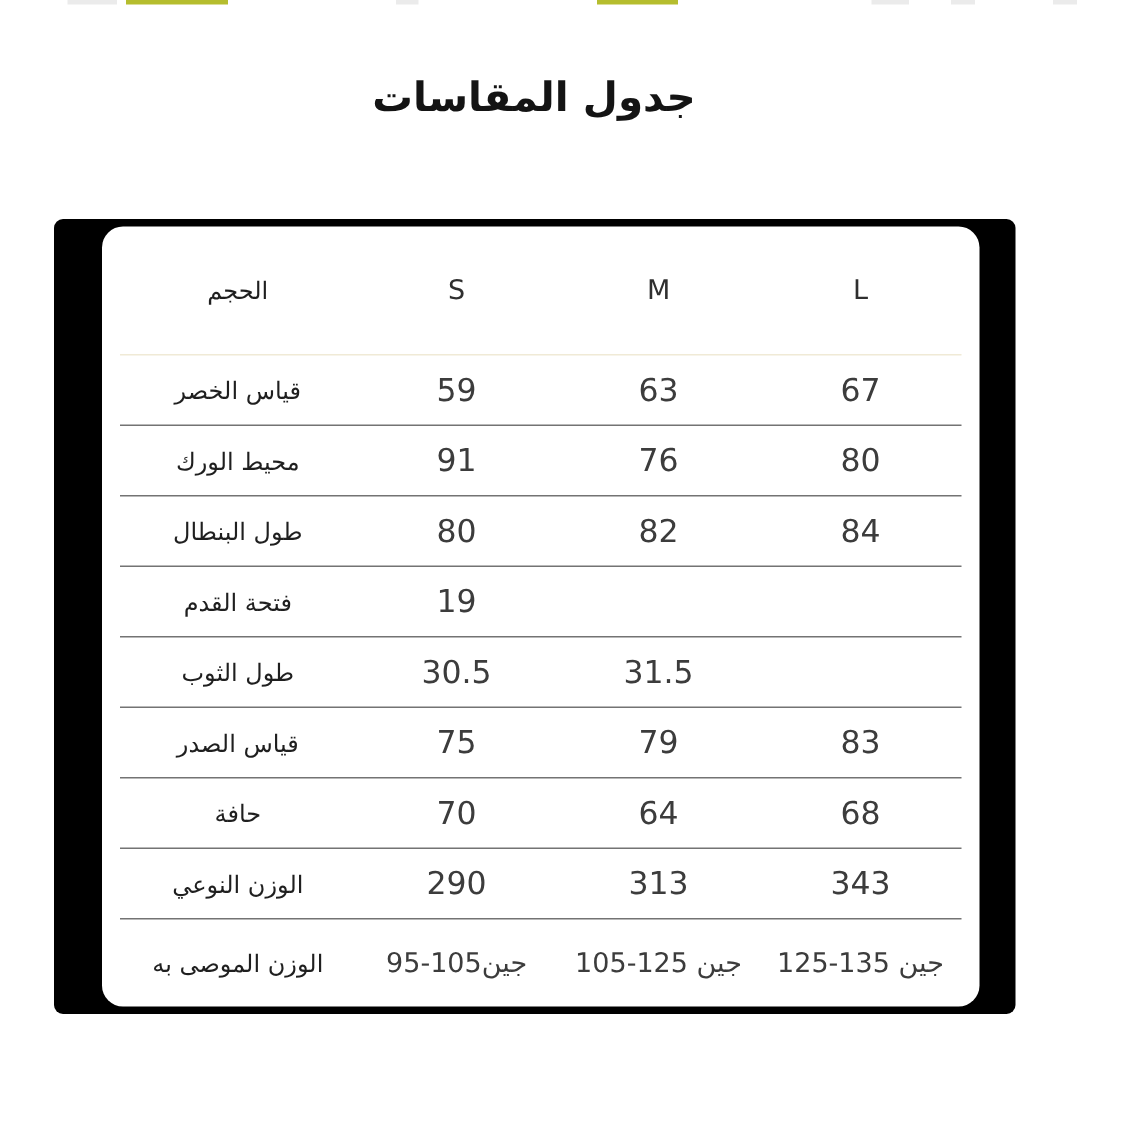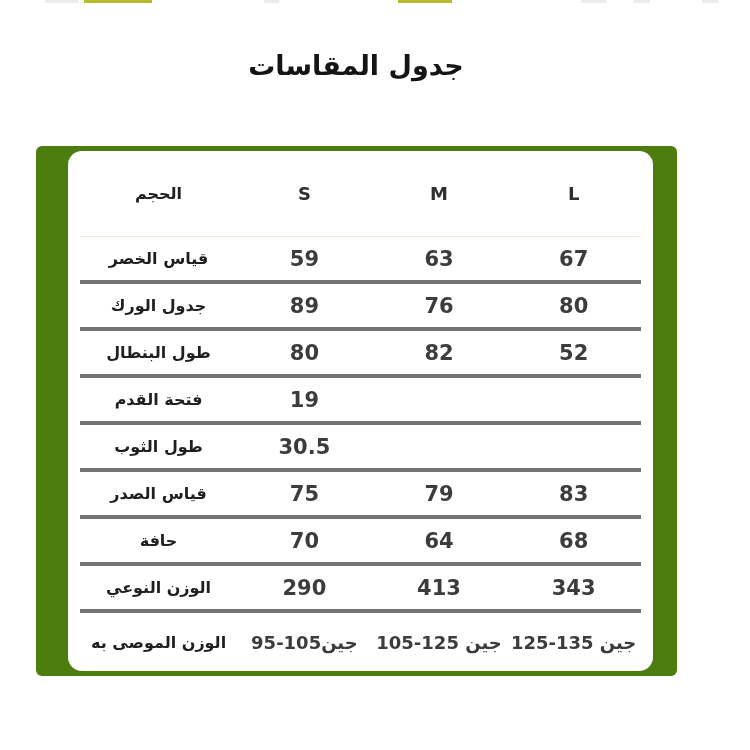--- a/index.html
+++ b/index.html
@@ -18,33 +18,33 @@
   .title {
     position: absolute; top: 50px; left: 0; width: 712px;
     margin: 0; text-align: center;
     font-size: 27px; font-weight: bold; color: #141414;
     letter-spacing: 0;
   }
 
   .panel {
     position: absolute; left: 36px; top: 146px;
     width: 641px; height: 530px;
-    background: #4d7c0f; border-radius: 6px; font-weight: bold;
+    background: #000000; border-radius: 6px;
   }
   .card {
     position: absolute; left: 32px; top: 5px; right: 24px; bottom: 5px;
     background: #ffffff; border-radius: 14px;
     padding: 0 12px;
     box-sizing: border-box;
     display: flex; flex-direction: column;
   }
 
   .row, .header-row { display: flex; align-items: center; }
   .header-row { height: 86px; border-bottom: 1px solid #f0ead6; }
-  .row { height: 47px; border-bottom: 4px solid #737373; box-sizing: border-box; }
+  .row { height: 47px; border-bottom: 1px solid #737373; box-sizing: border-box; }
   .row.last { height: 58px; flex: 1 1 auto; border-bottom: none; }
 
   .cell, .hcell { text-align: center; overflow: visible; white-space: nowrap; }
   .c-label { width: 28%; }
   .c-val   { width: 24%; }
 
   .hcell { font-size: 18px; color: #2f2f2f; }
   .hcell.c-label { font-size: 16px; color: #1f1f1f; }
 
   .cell.label { font-size: 16px; color: #1f1f1f; direction: rtl; }
@@ -79,55 +79,56 @@
       </div>
 
       <div id="rows">
           <div class="row">
             <div class="cell label c-label">قياس الخصر</div>
             <div class="cell value c-val">59</div>
             <div class="cell value c-val">63</div>
             <div class="cell value c-val">67</div>
           </div>
           <div class="row">
-            <div class="cell label c-label">جدول الورك</div>
-            <div class="cell value c-val">89</div>
+            <div class="cell label c-label">محيط الورك</div>
+            <div class="cell value c-val">91</div>
             <div class="cell value c-val">76</div>
             <div class="cell value c-val">80</div>
           </div>
           <div class="row">
             <div class="cell label c-label">طول البنطال</div>
             <div class="cell value c-val">80</div>
             <div class="cell value c-val">82</div>
-            <div class="cell value c-val">52</div>
+            <div class="cell value c-val">84</div>
           </div>
           <div class="row">
             <div class="cell label c-label">فتحة القدم</div>
             <div class="cell value c-val">19</div>
           </div>
           <div class="row">
             <div class="cell label c-label">طول الثوب</div>
             <div class="cell value c-val">30.5</div>
+            <div class="cell value c-val">31.5</div>
           </div>
           <div class="row">
             <div class="cell label c-label">قياس الصدر</div>
             <div class="cell value c-val">75</div>
             <div class="cell value c-val">79</div>
             <div class="cell value c-val">83</div>
           </div>
           <div class="row">
             <div class="cell label c-label">حافة</div>
             <div class="cell value c-val">70</div>
             <div class="cell value c-val">64</div>
             <div class="cell value c-val">68</div>
           </div>
           <div class="row">
             <div class="cell label c-label">الوزن النوعي</div>
             <div class="cell value c-val">290</div>
-            <div class="cell value c-val">413</div>
+            <div class="cell value c-val">313</div>
             <div class="cell value c-val">343</div>
           </div>
           <div class="row last">
             <div class="cell label c-label">الوزن الموصى به</div>
             <div class="cell value c-val">95-105جين</div>
             <div class="cell value c-val">105-125 جين</div>
             <div class="cell value c-val">125-135 جين</div>
           </div>
         </div>
 

